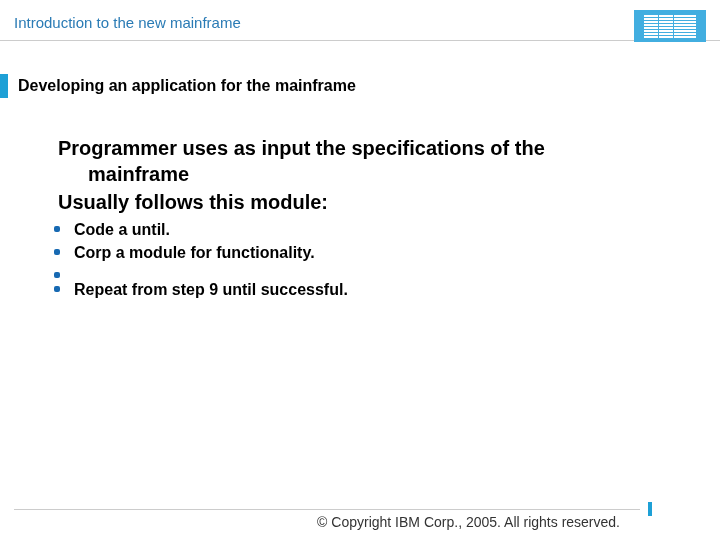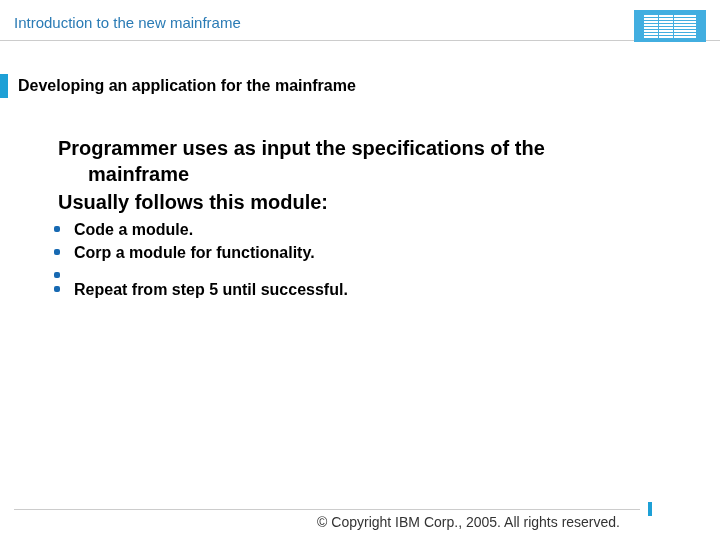--- a/index.html
+++ b/index.html
@@ -104,32 +104,32 @@
 
   <div class="intro-block">
     <div class="intro-line1">Programmer uses as input the specifications of the</div>
     <div class="intro-line1-cont">mainframe</div>
     <div class="intro-line2">Usually follows this module:</div>
   </div>
 
   <div class="bullet-list">
     <div class="bul-row">
       <div class="bul-dot"></div>
-      <div>Code a module.</div>
+      <div>Code a until.</div>
     </div>
     <div class="bul-row">
       <div class="bul-dot"></div>
       <div>Corp a module for functionality.</div>
     </div>
     <div class="bul-row">
       <div class="bul-dot"></div>
     </div>
     <div class="bul-row">
       <div class="bul-dot"></div>
-      <div>Repeat from step 5 until successful.</div>
+      <div>Repeat from step 9 until successful.</div>
     </div>
   </div>
 
   <div class="footer-line"></div>
   <div class="footer-tick"></div>
   <div class="copyright">© Copyright IBM Corp., 2005. All rights reserved.</div>
 
 </div>
 
 </body></html>

